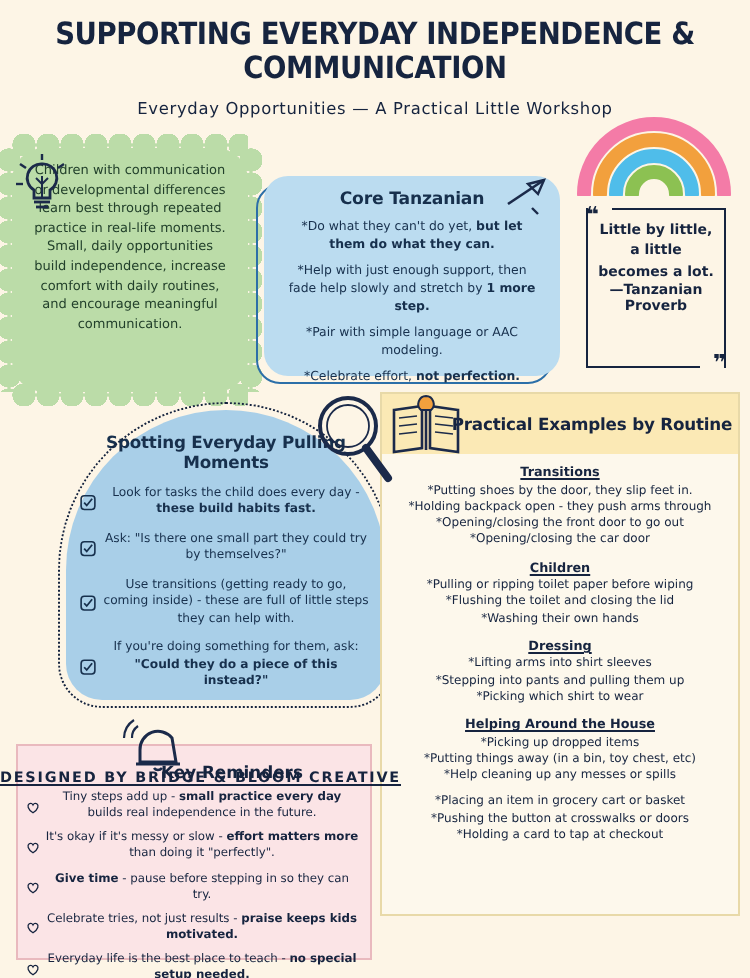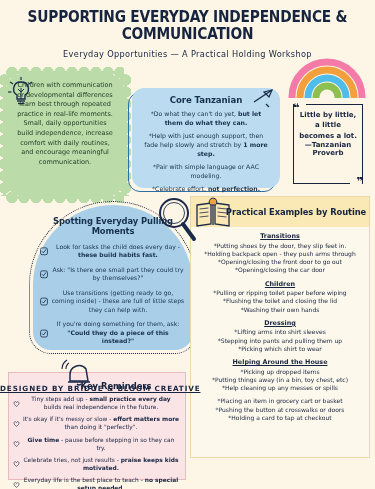--- a/index.html
+++ b/index.html
@@ -166,21 +166,21 @@
     font-size:7.2px; font-weight:bold; letter-spacing:0.9px; color:#16243F;text-decoration:underline;
   }
 </style>
 </head>
 <body>
 
 <div class="poster">
 
   <div class="header">
     <div class="title">SUPPORTING EVERYDAY INDEPENDENCE &amp; COMMUNICATION</div>
-    <div class="subtitle">Everyday Opportunities — A Practical Holding Workshop</div>
+    <div class="subtitle">Everyday Opportunities — A Practical Little Workshop</div>
   </div>
 
   <svg class="rainbow" viewBox="0 0 78 40">
     <path d="M4 39 A35 35 0 0 1 74 39" fill="none" stroke="#F47BA7" stroke-width="7" stroke-linecap="round"></path>
     <path d="M12 39 A27 27 0 0 1 66 39" fill="none" stroke="#F2A03D" stroke-width="7" stroke-linecap="round"></path>
     <path d="M20 39 A19 19 0 0 1 58 39" fill="none" stroke="#4FBDEA" stroke-width="7" stroke-linecap="round"></path>
     <path d="M28 39 A11 11 0 0 1 50 39" fill="none" stroke="#8CC152" stroke-width="7" stroke-linecap="round"></path>
   </svg>
 
   <div class="scallop">

